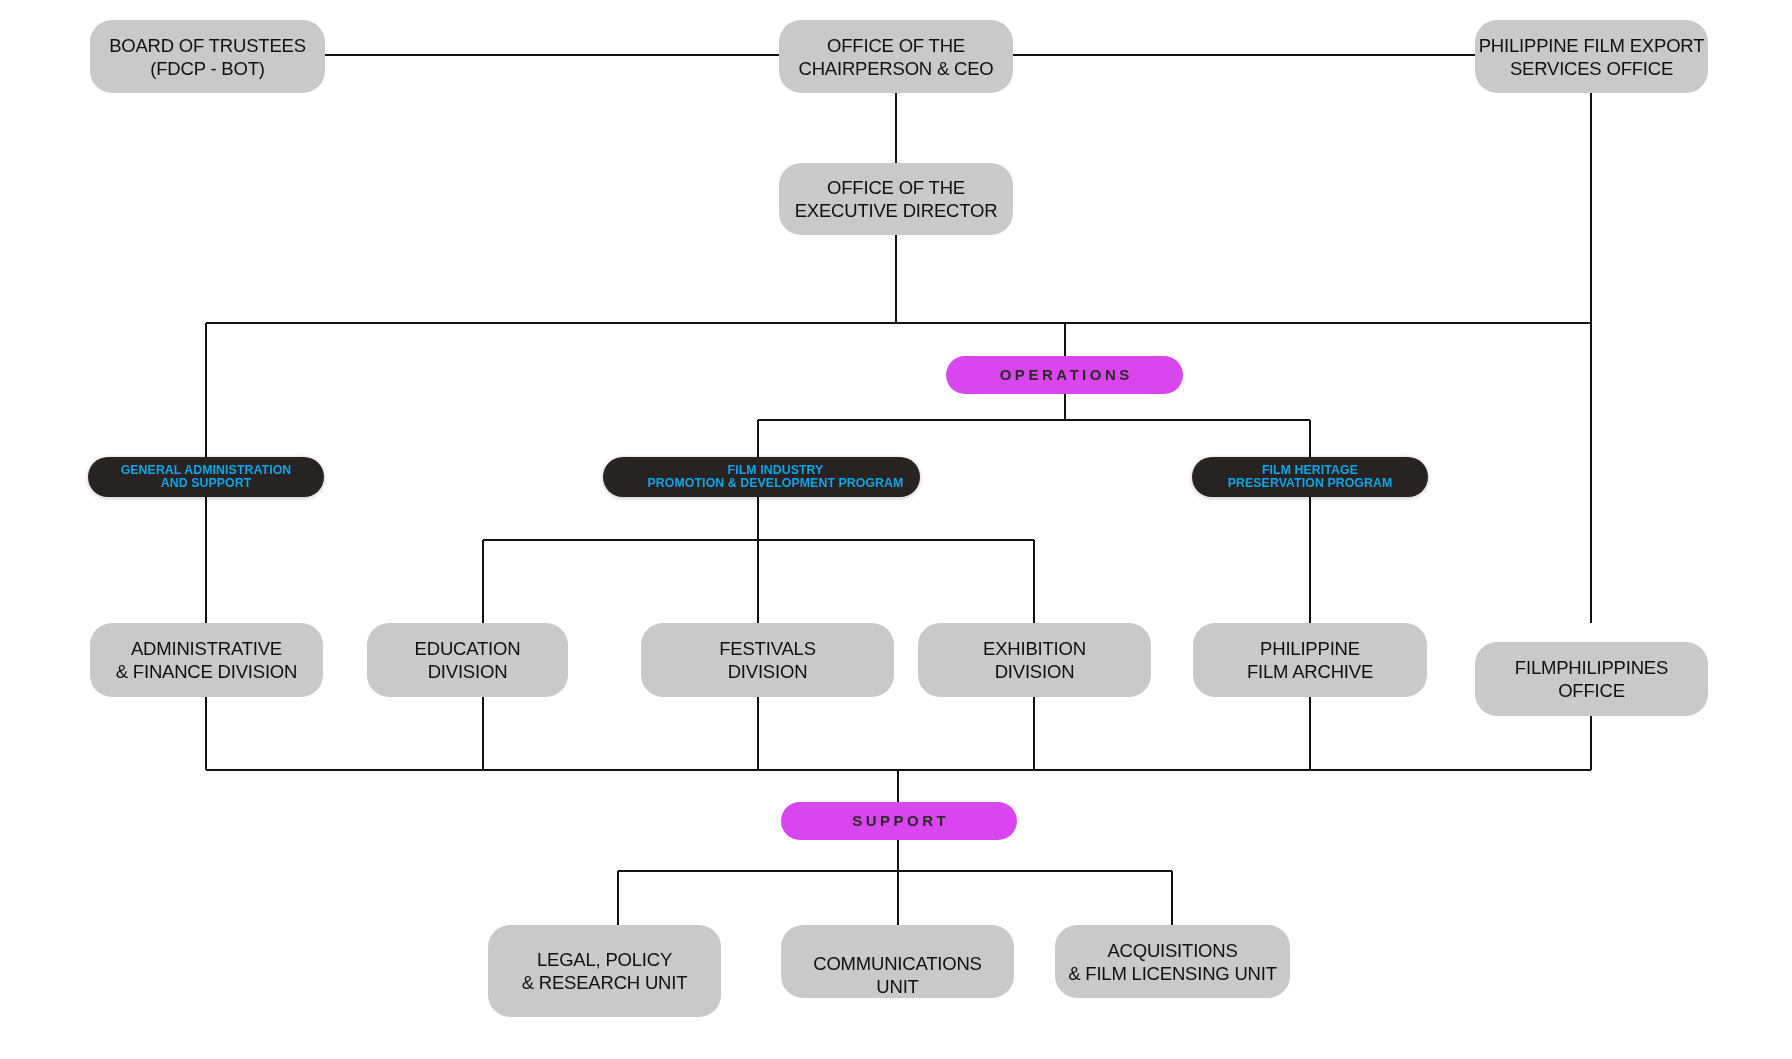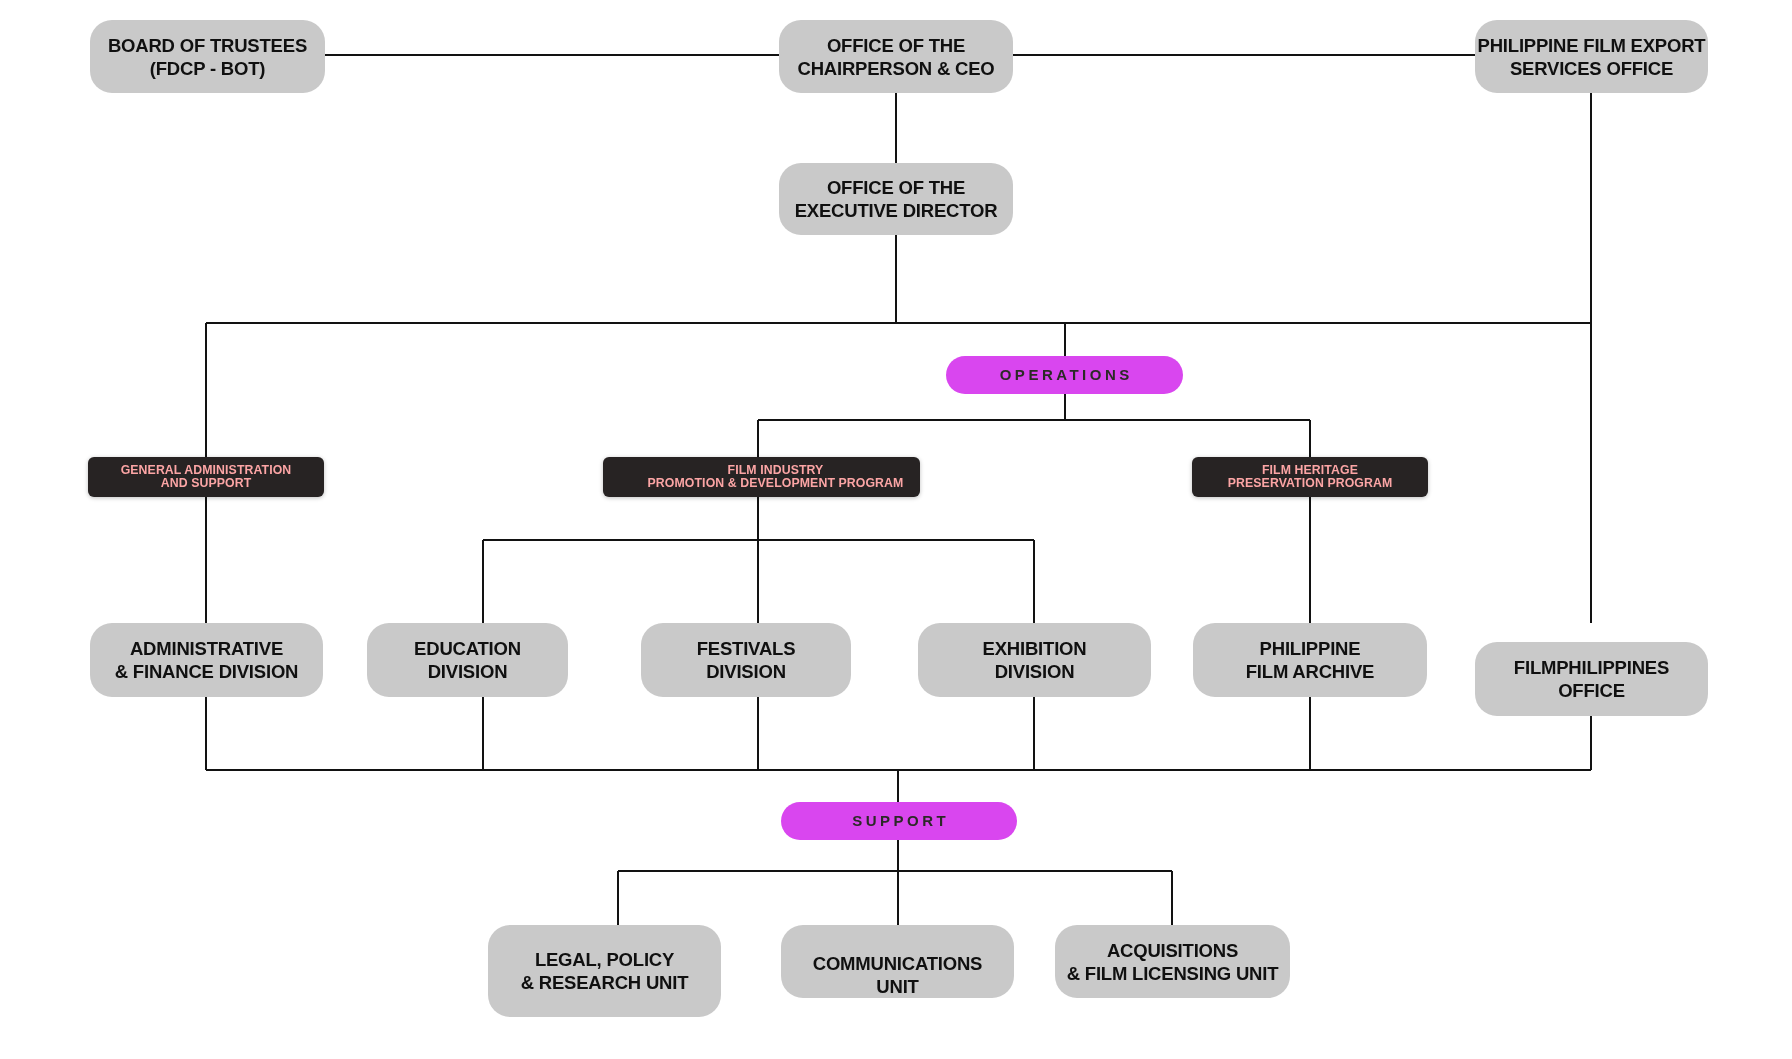--- a/index.html
+++ b/index.html
@@ -18,29 +18,29 @@
     display:flex;flex-direction:column;
     align-items:center;justify-content:center;
     text-align:center;
     box-sizing:border-box;
     z-index:2;
   }
   .node.box{
     background:#c9c9c9;
     border-radius:22px;
     color:#101010;
-    font-weight:bold;
+    font-weight:normal;
     font-size:18.5px;
     line-height:23px;
     letter-spacing:-0.2px;
   }
   .node.pill-dark{
     background:#272323;
-    border-radius:6px;
-    color:#fca5a5;
+    border-radius:20px;
+    color:#0ea5e9;
     font-weight:bold;
     font-size:12.3px;
     line-height:13.5px;
     letter-spacing:0.1px;
     box-shadow:0 1px 4px rgba(0,0,0,0.25);
   }
   .node.pill-yellow{
     background:#d946ef;
     border-radius:19px;
     color:#2b2a26;
@@ -116,21 +116,21 @@
       <span>&amp; FINANCE DIVISION</span>
     </div>
     <div class="node pill-dark" style="left: 1192px; top: 457px; width: 236px; height: 40px;">
       <span>FILM HERITAGE</span>
       <span>PRESERVATION PROGRAM</span>
     </div>
     <div class="node box" style="left: 367px; top: 623px; width: 201px; height: 74px;">
       <span>EDUCATION</span>
       <span>DIVISION</span>
     </div>
-    <div class="node box" style="left: 641px; top: 623px; width: 210px; height: 74px;">
+    <div class="node box" style="left: 641px; top: 623px; width: 253px; height: 74px;">
       <span>FESTIVALS</span>
       <span>DIVISION</span>
     </div>
     <div class="node box" style="left: 918px; top: 623px; width: 233px; height: 74px;">
       <span>EXHIBITION</span>
       <span>DIVISION</span>
     </div>
     <div class="node box" style="left: 1193px; top: 623px; width: 234px; height: 74px;">
       <span>PHILIPPINE</span>
       <span>FILM ARCHIVE</span>

